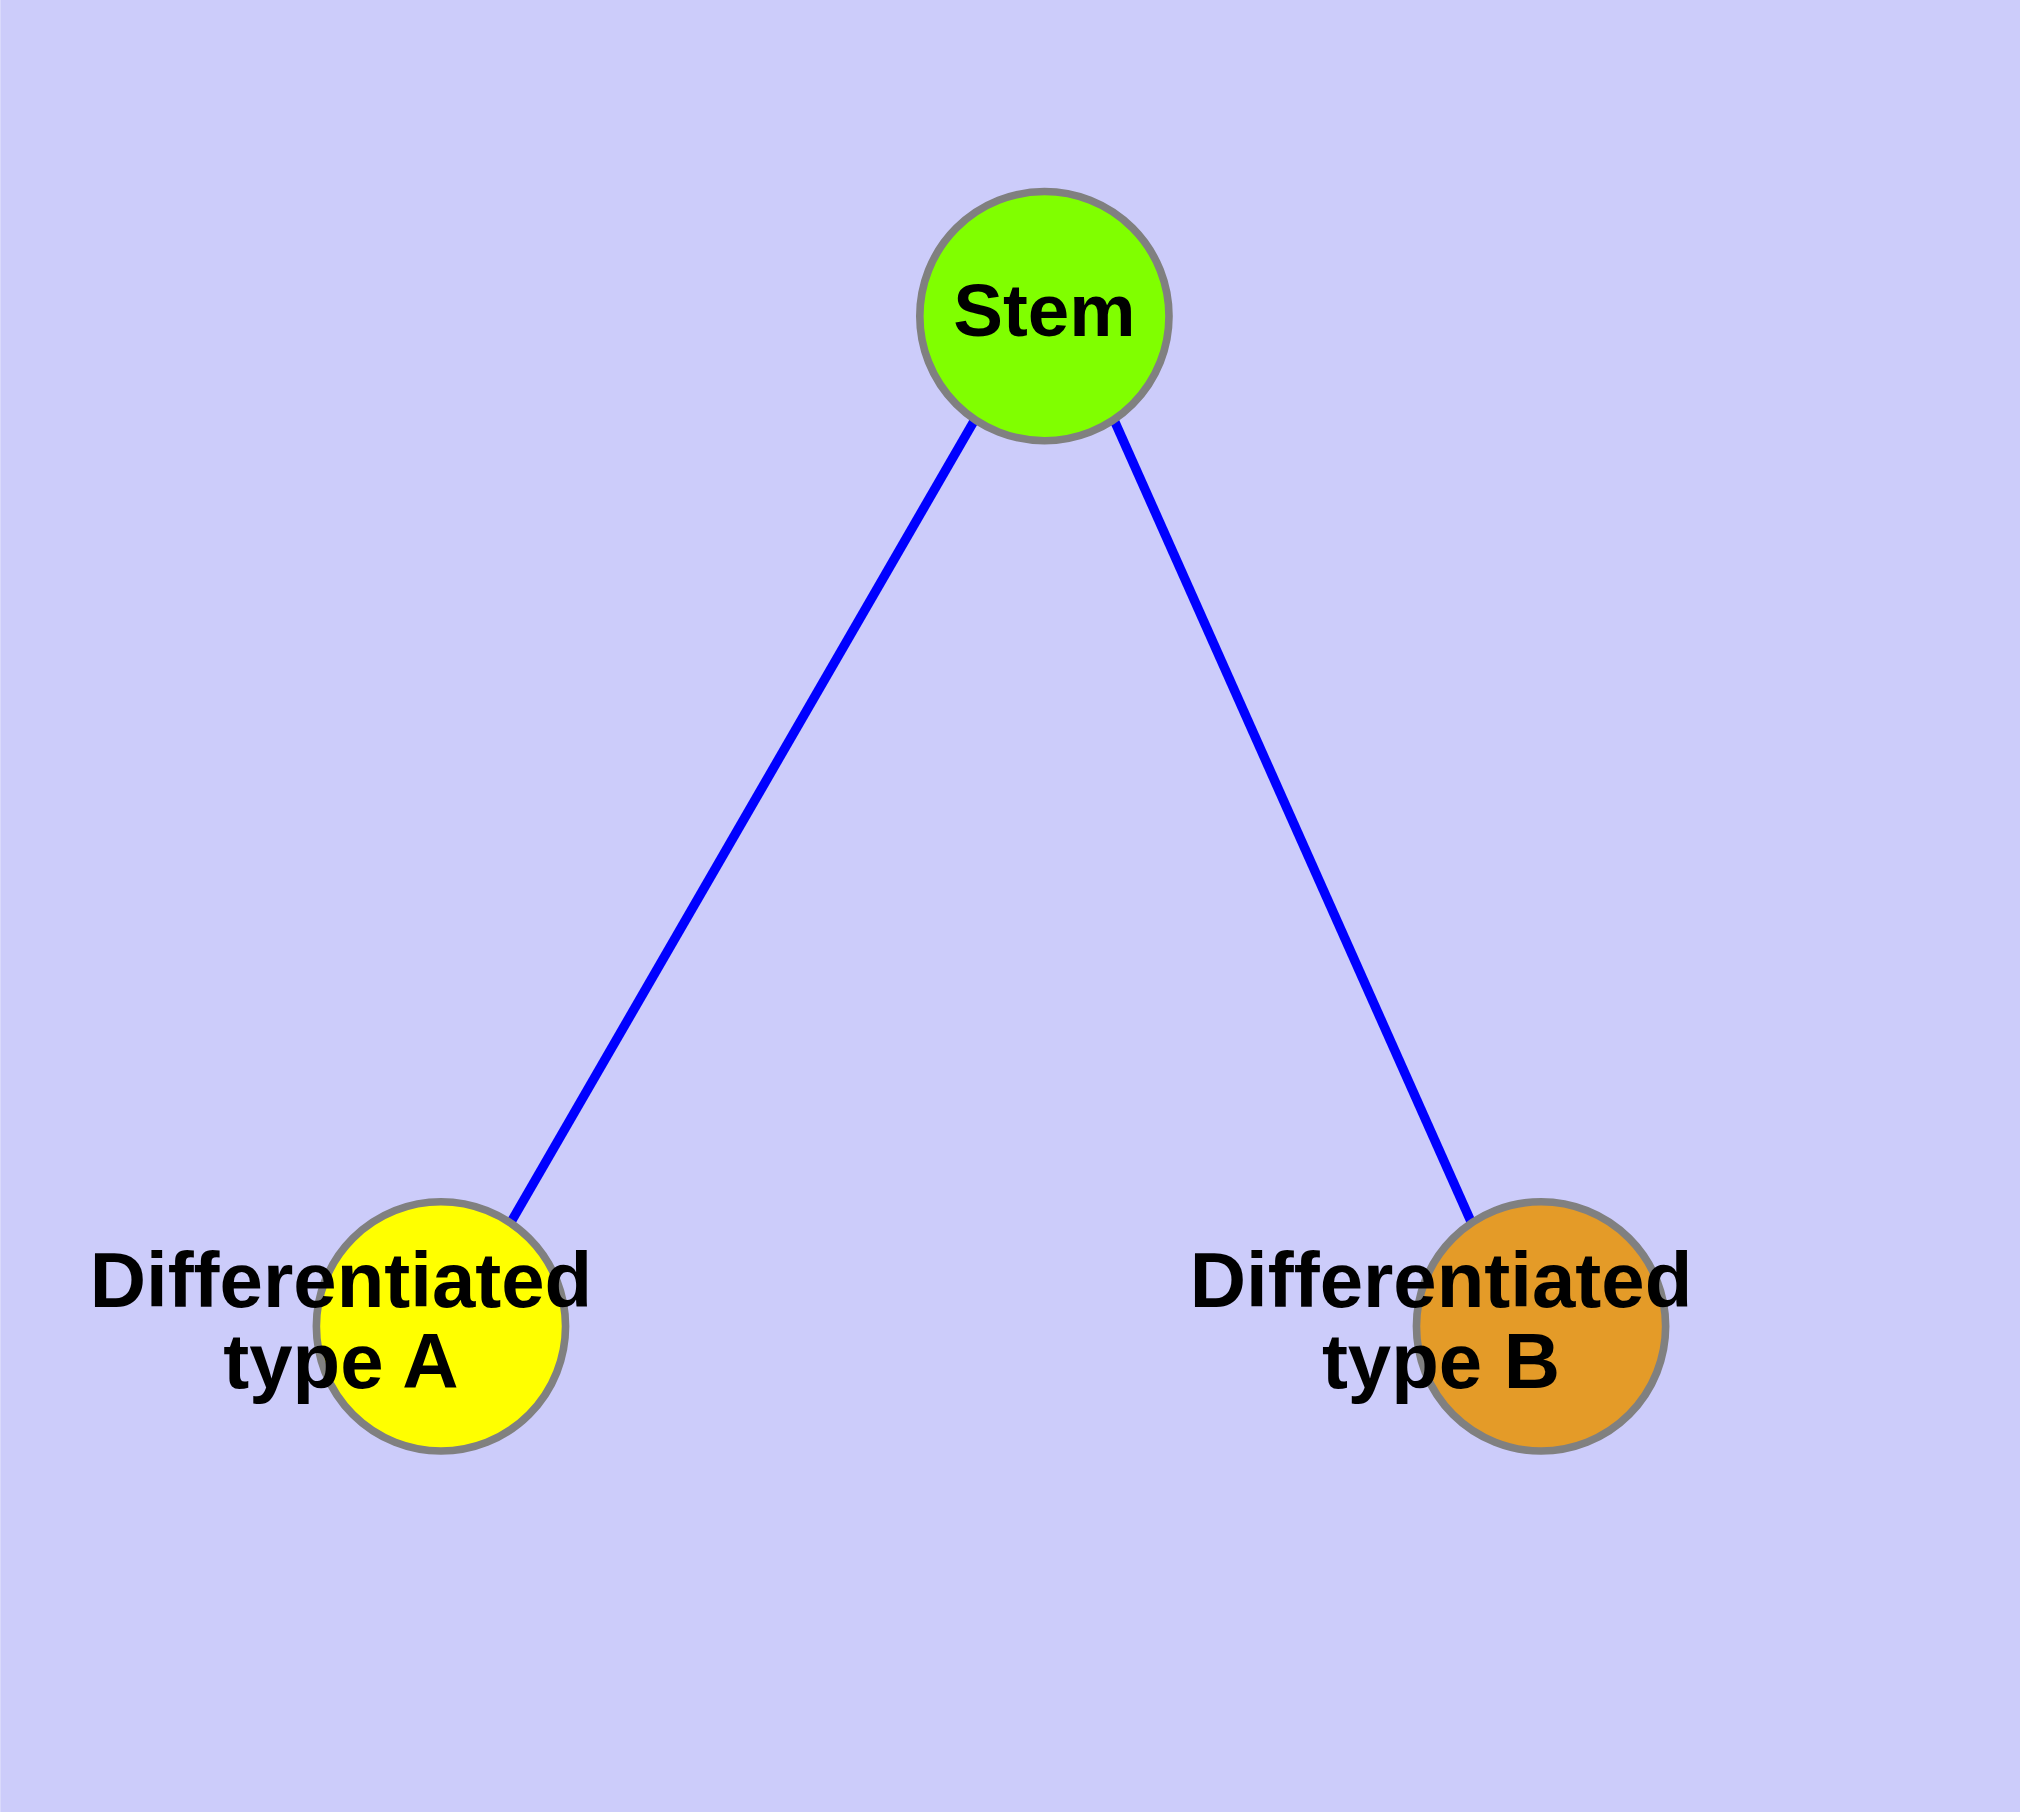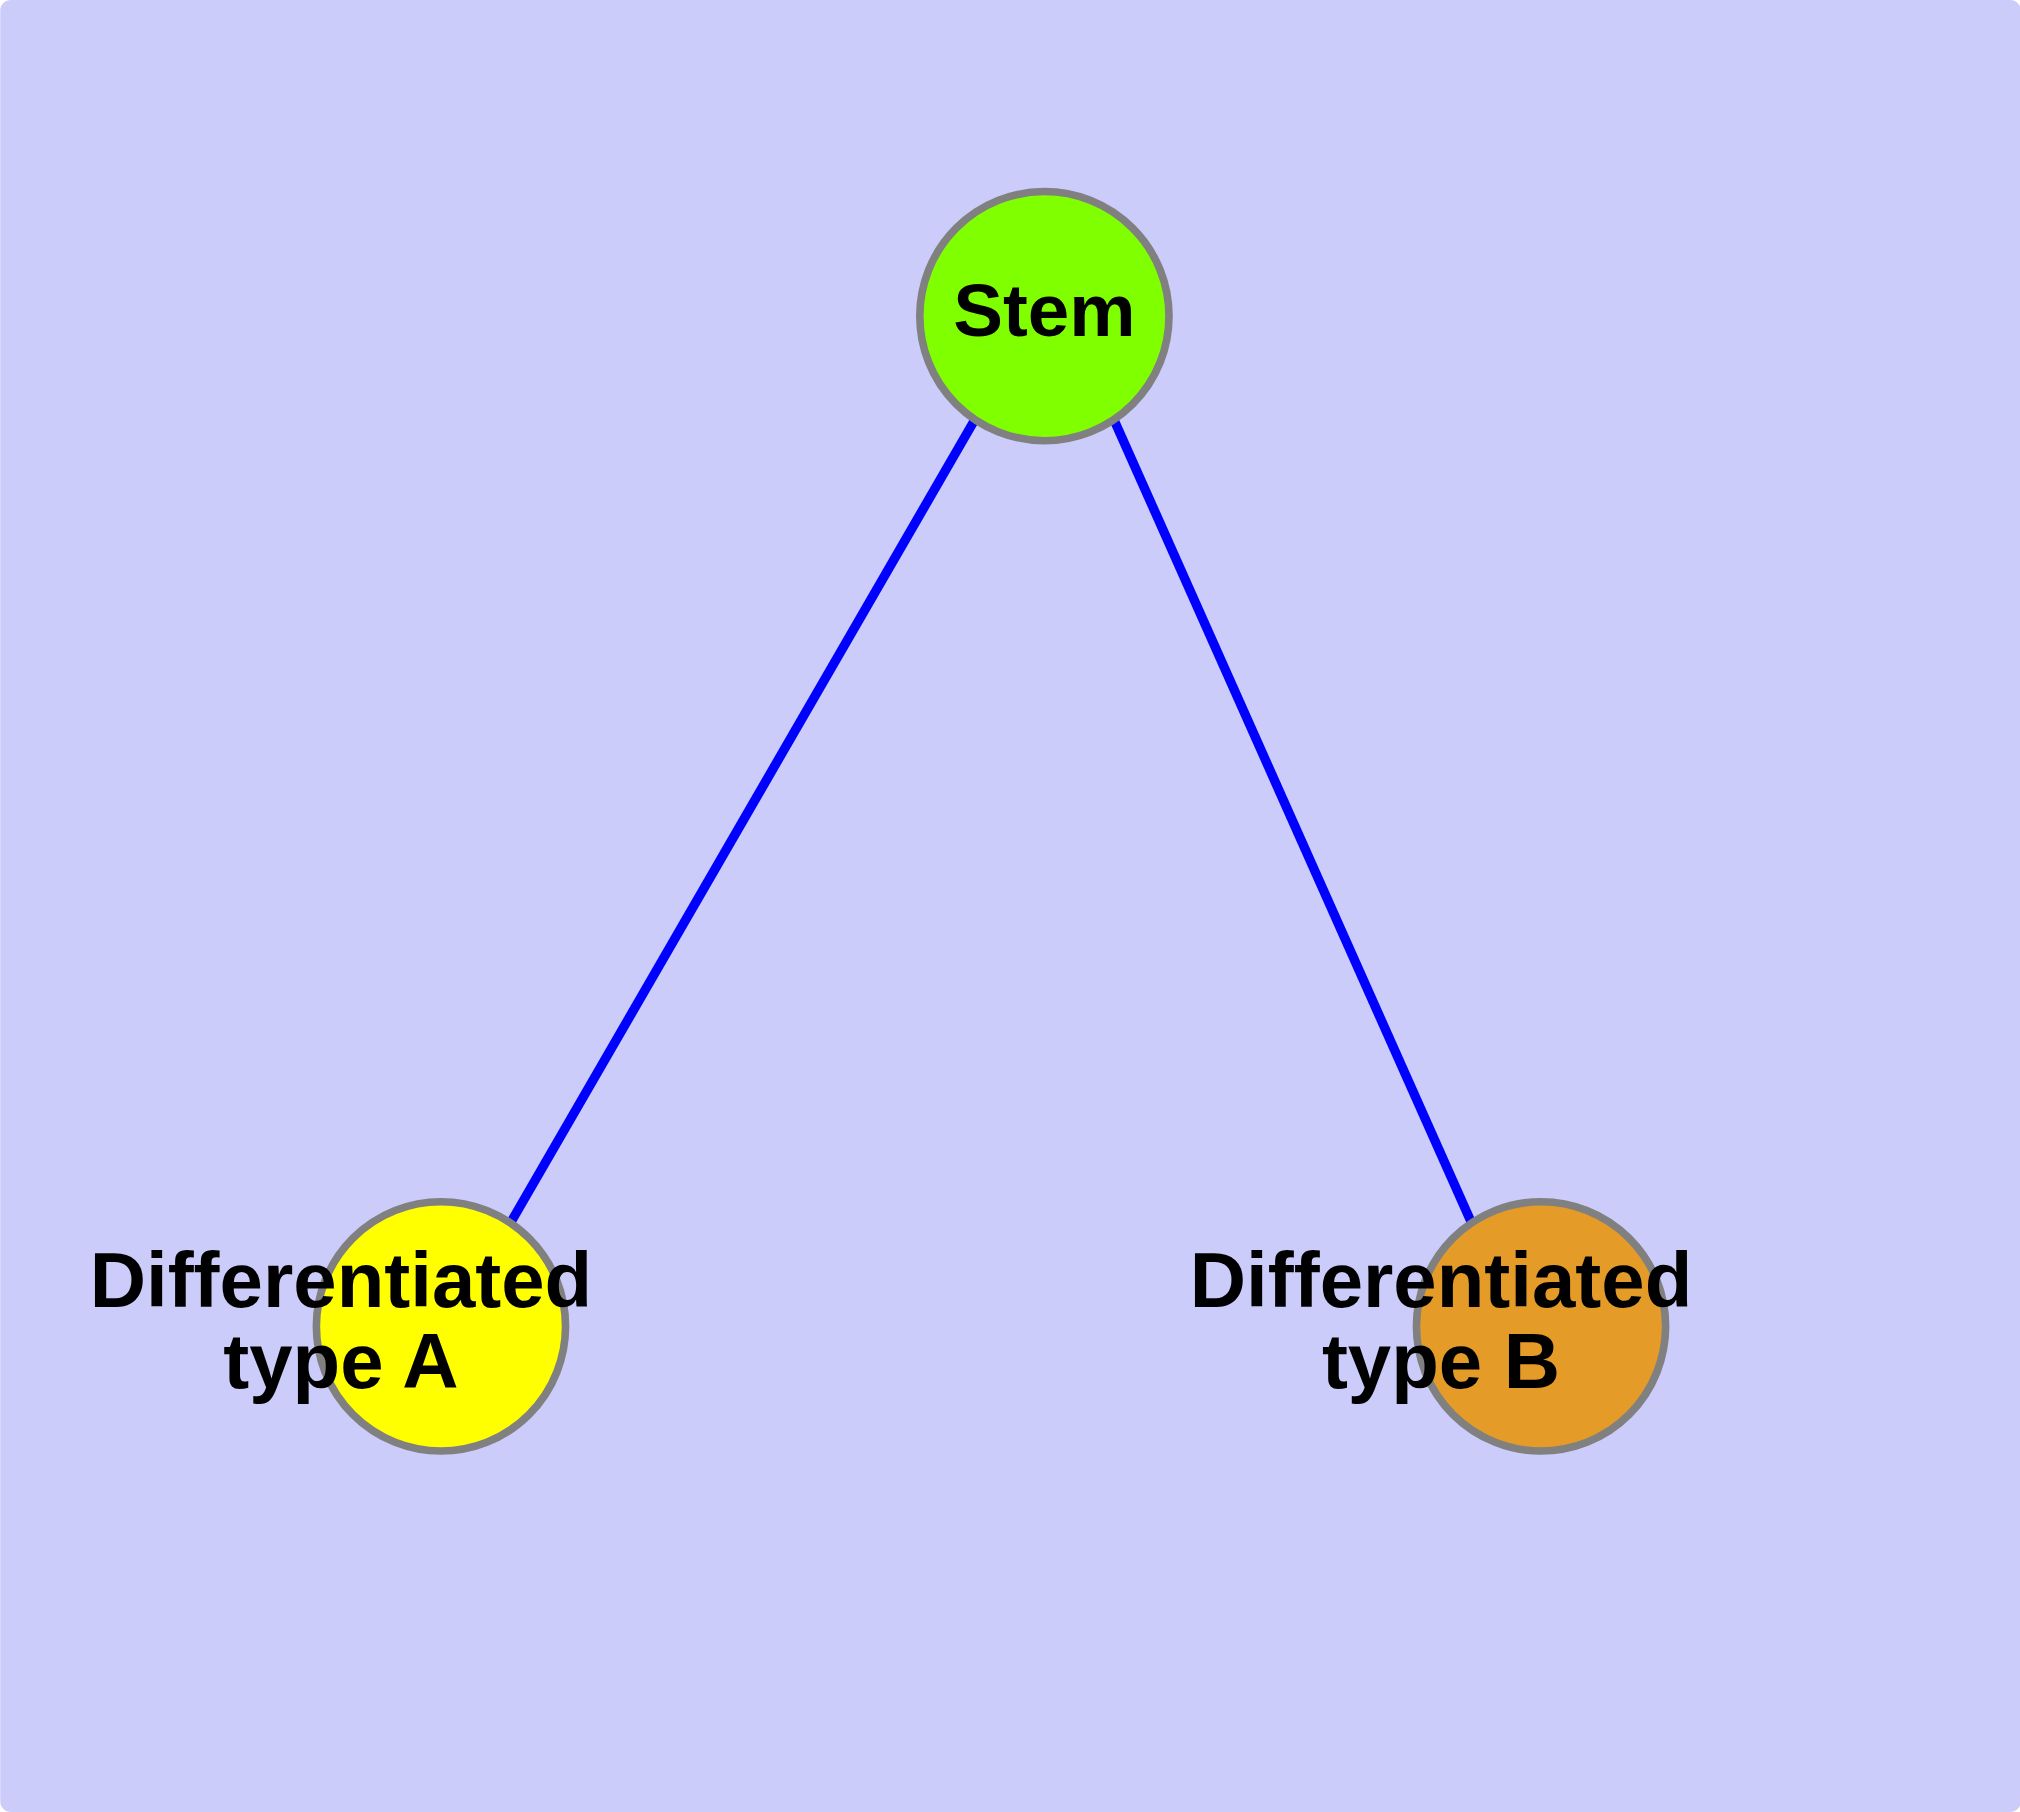--- a/index.html
+++ b/index.html
@@ -43,21 +43,21 @@
   .node-label-inside {
     font-size: 88px;
   }
   .node-label-outside {
     font-size: 92px;
   }
 </style>
 </head>
 <body>
 
-<div id="canvas" style="width: 2021px; height: 1812px; border-radius: 11px;">
+<div id="canvas" style="width: 2021px; height: 1812px;">
   <svg id="graph-svg" viewBox="0 0 2384 2138" preserveAspectRatio="xMidYMid meet">
 
     <rect class="graph-background" id="bg-rect" x="0" y="0" width="2384" height="2138" fill="#ccccfa"></rect>
 
     <g id="edges-group">
         <line class="edge-line" x1="1150" y1="495" x2="602" y2="1443" stroke="#0000ff" stroke-width="11"></line>
         <line class="edge-line" x1="1314" y1="495" x2="1736" y2="1443" stroke="#0000ff" stroke-width="11"></line>
       </g>
     <g id="nodes-group">
         <circle class="node-circle" cx="1232" cy="373" r="147" fill="#80ff00" stroke="#808080" stroke-width="9"></circle>

